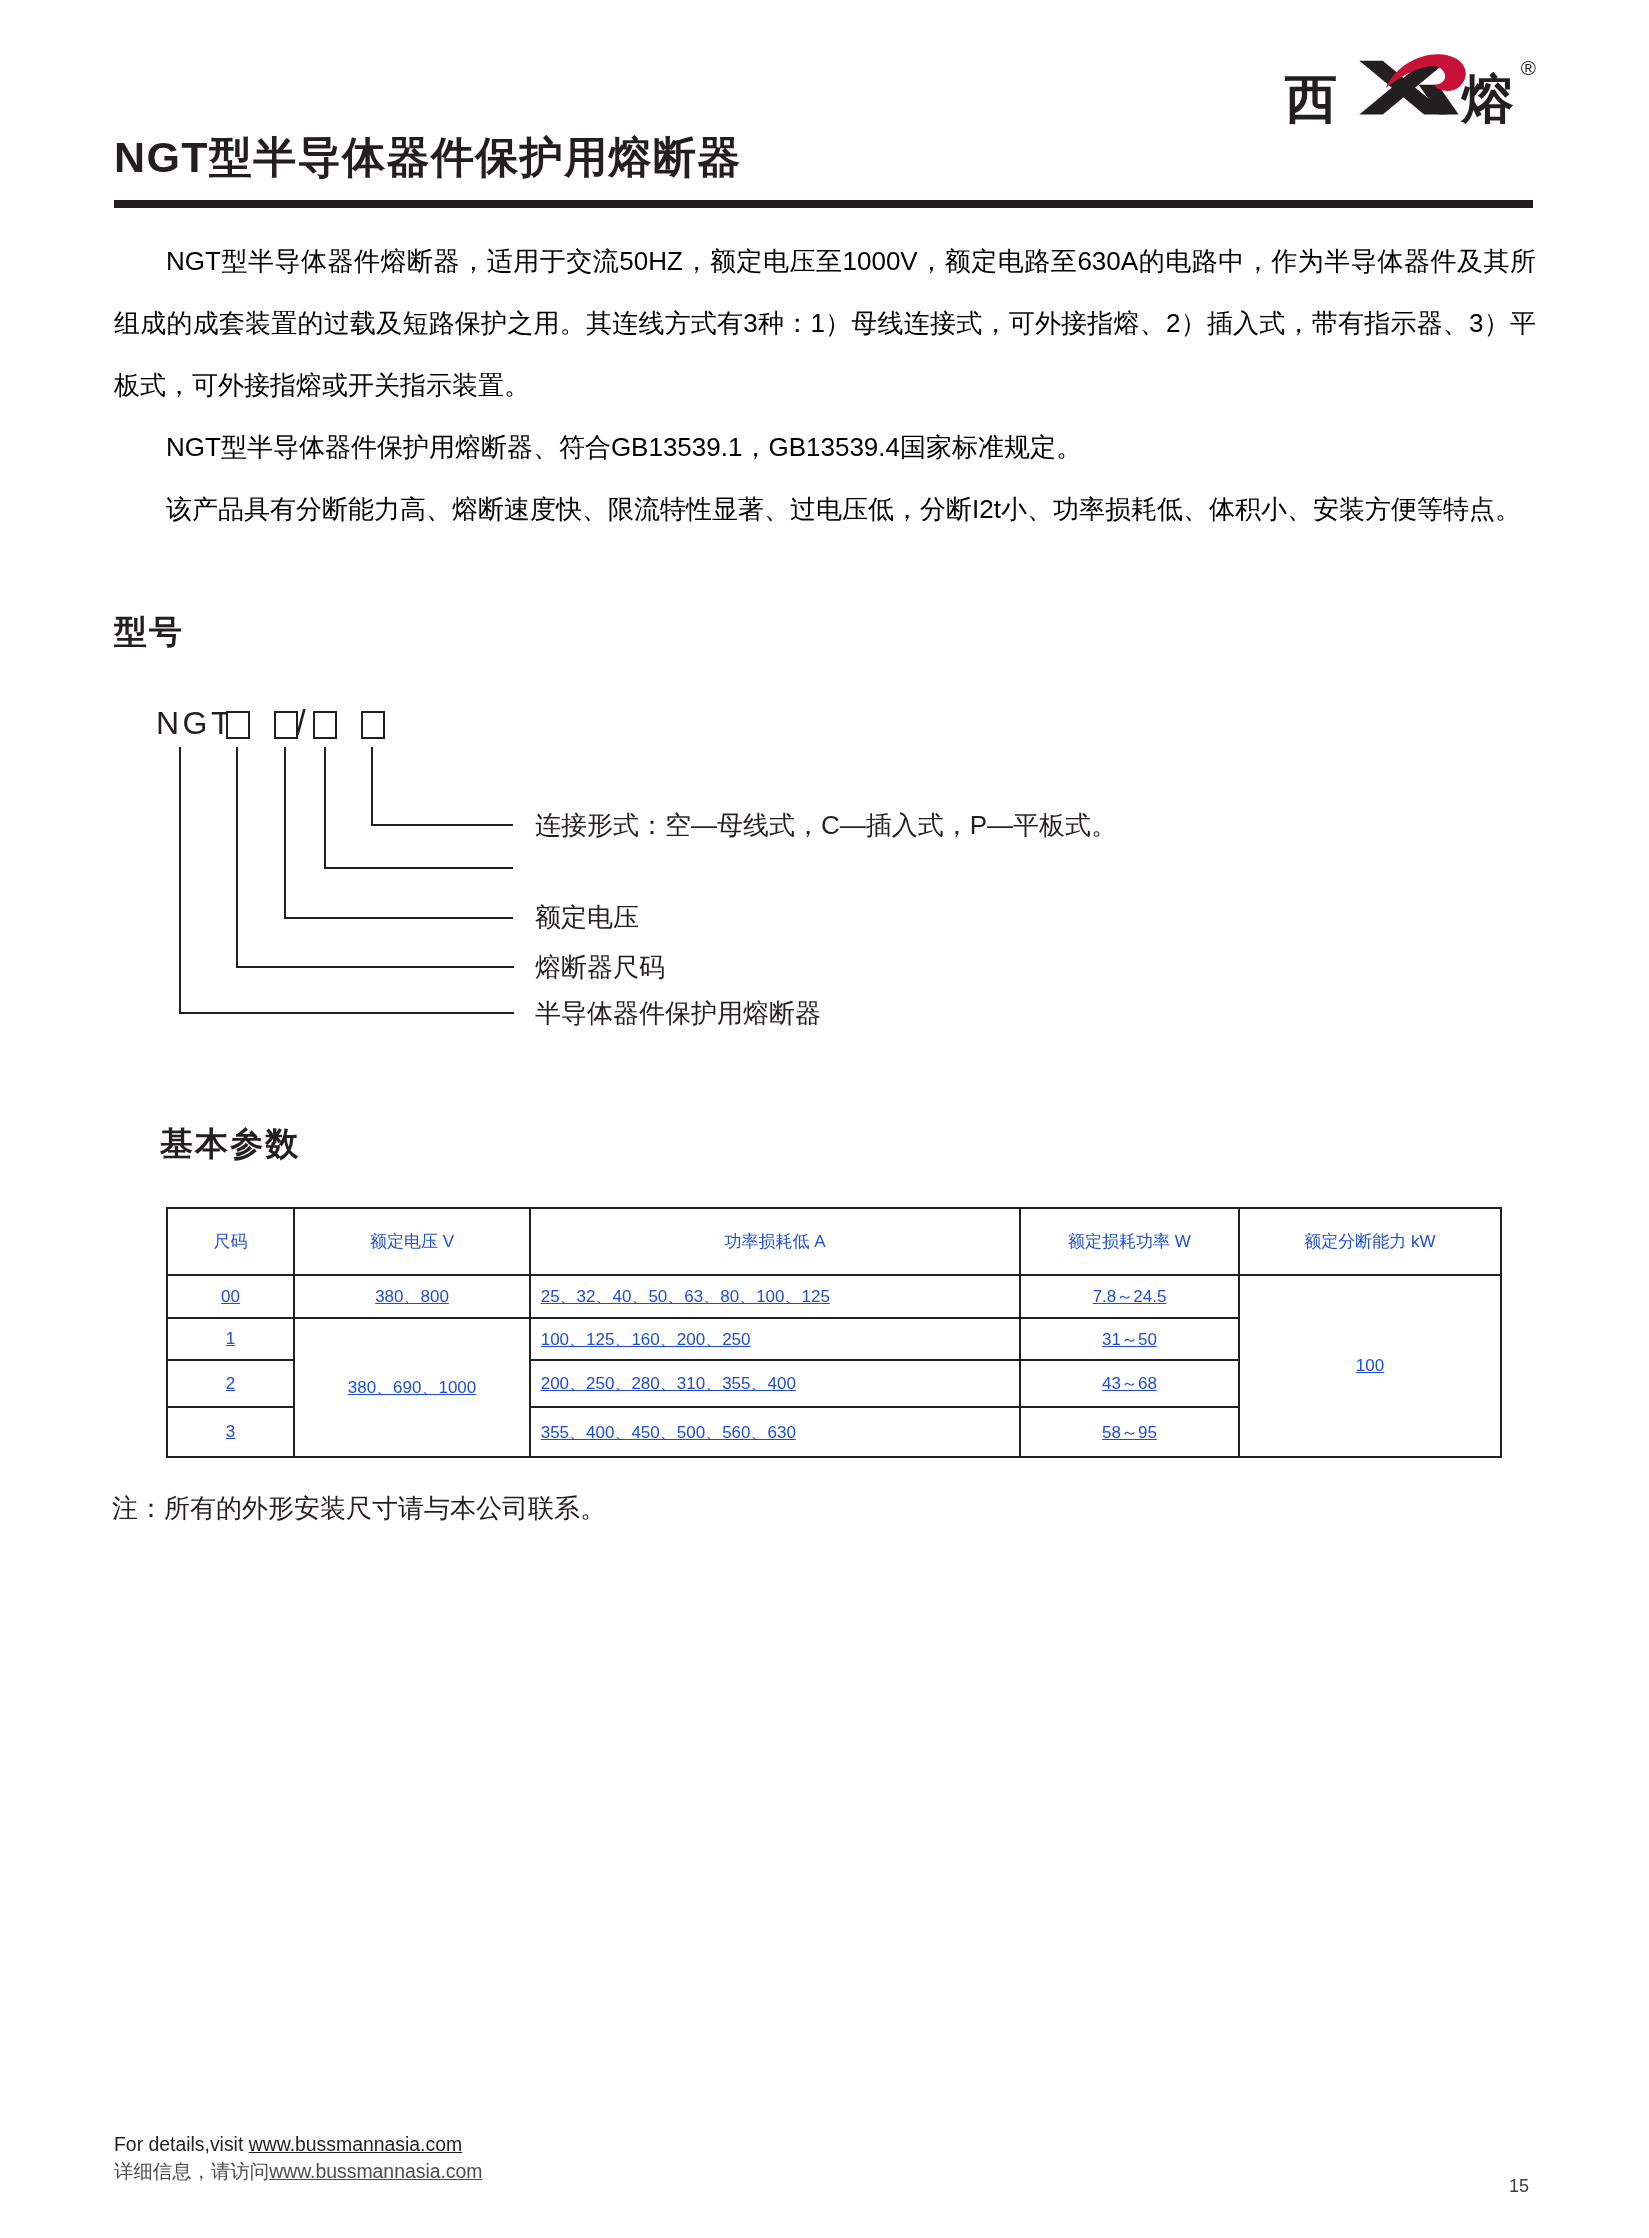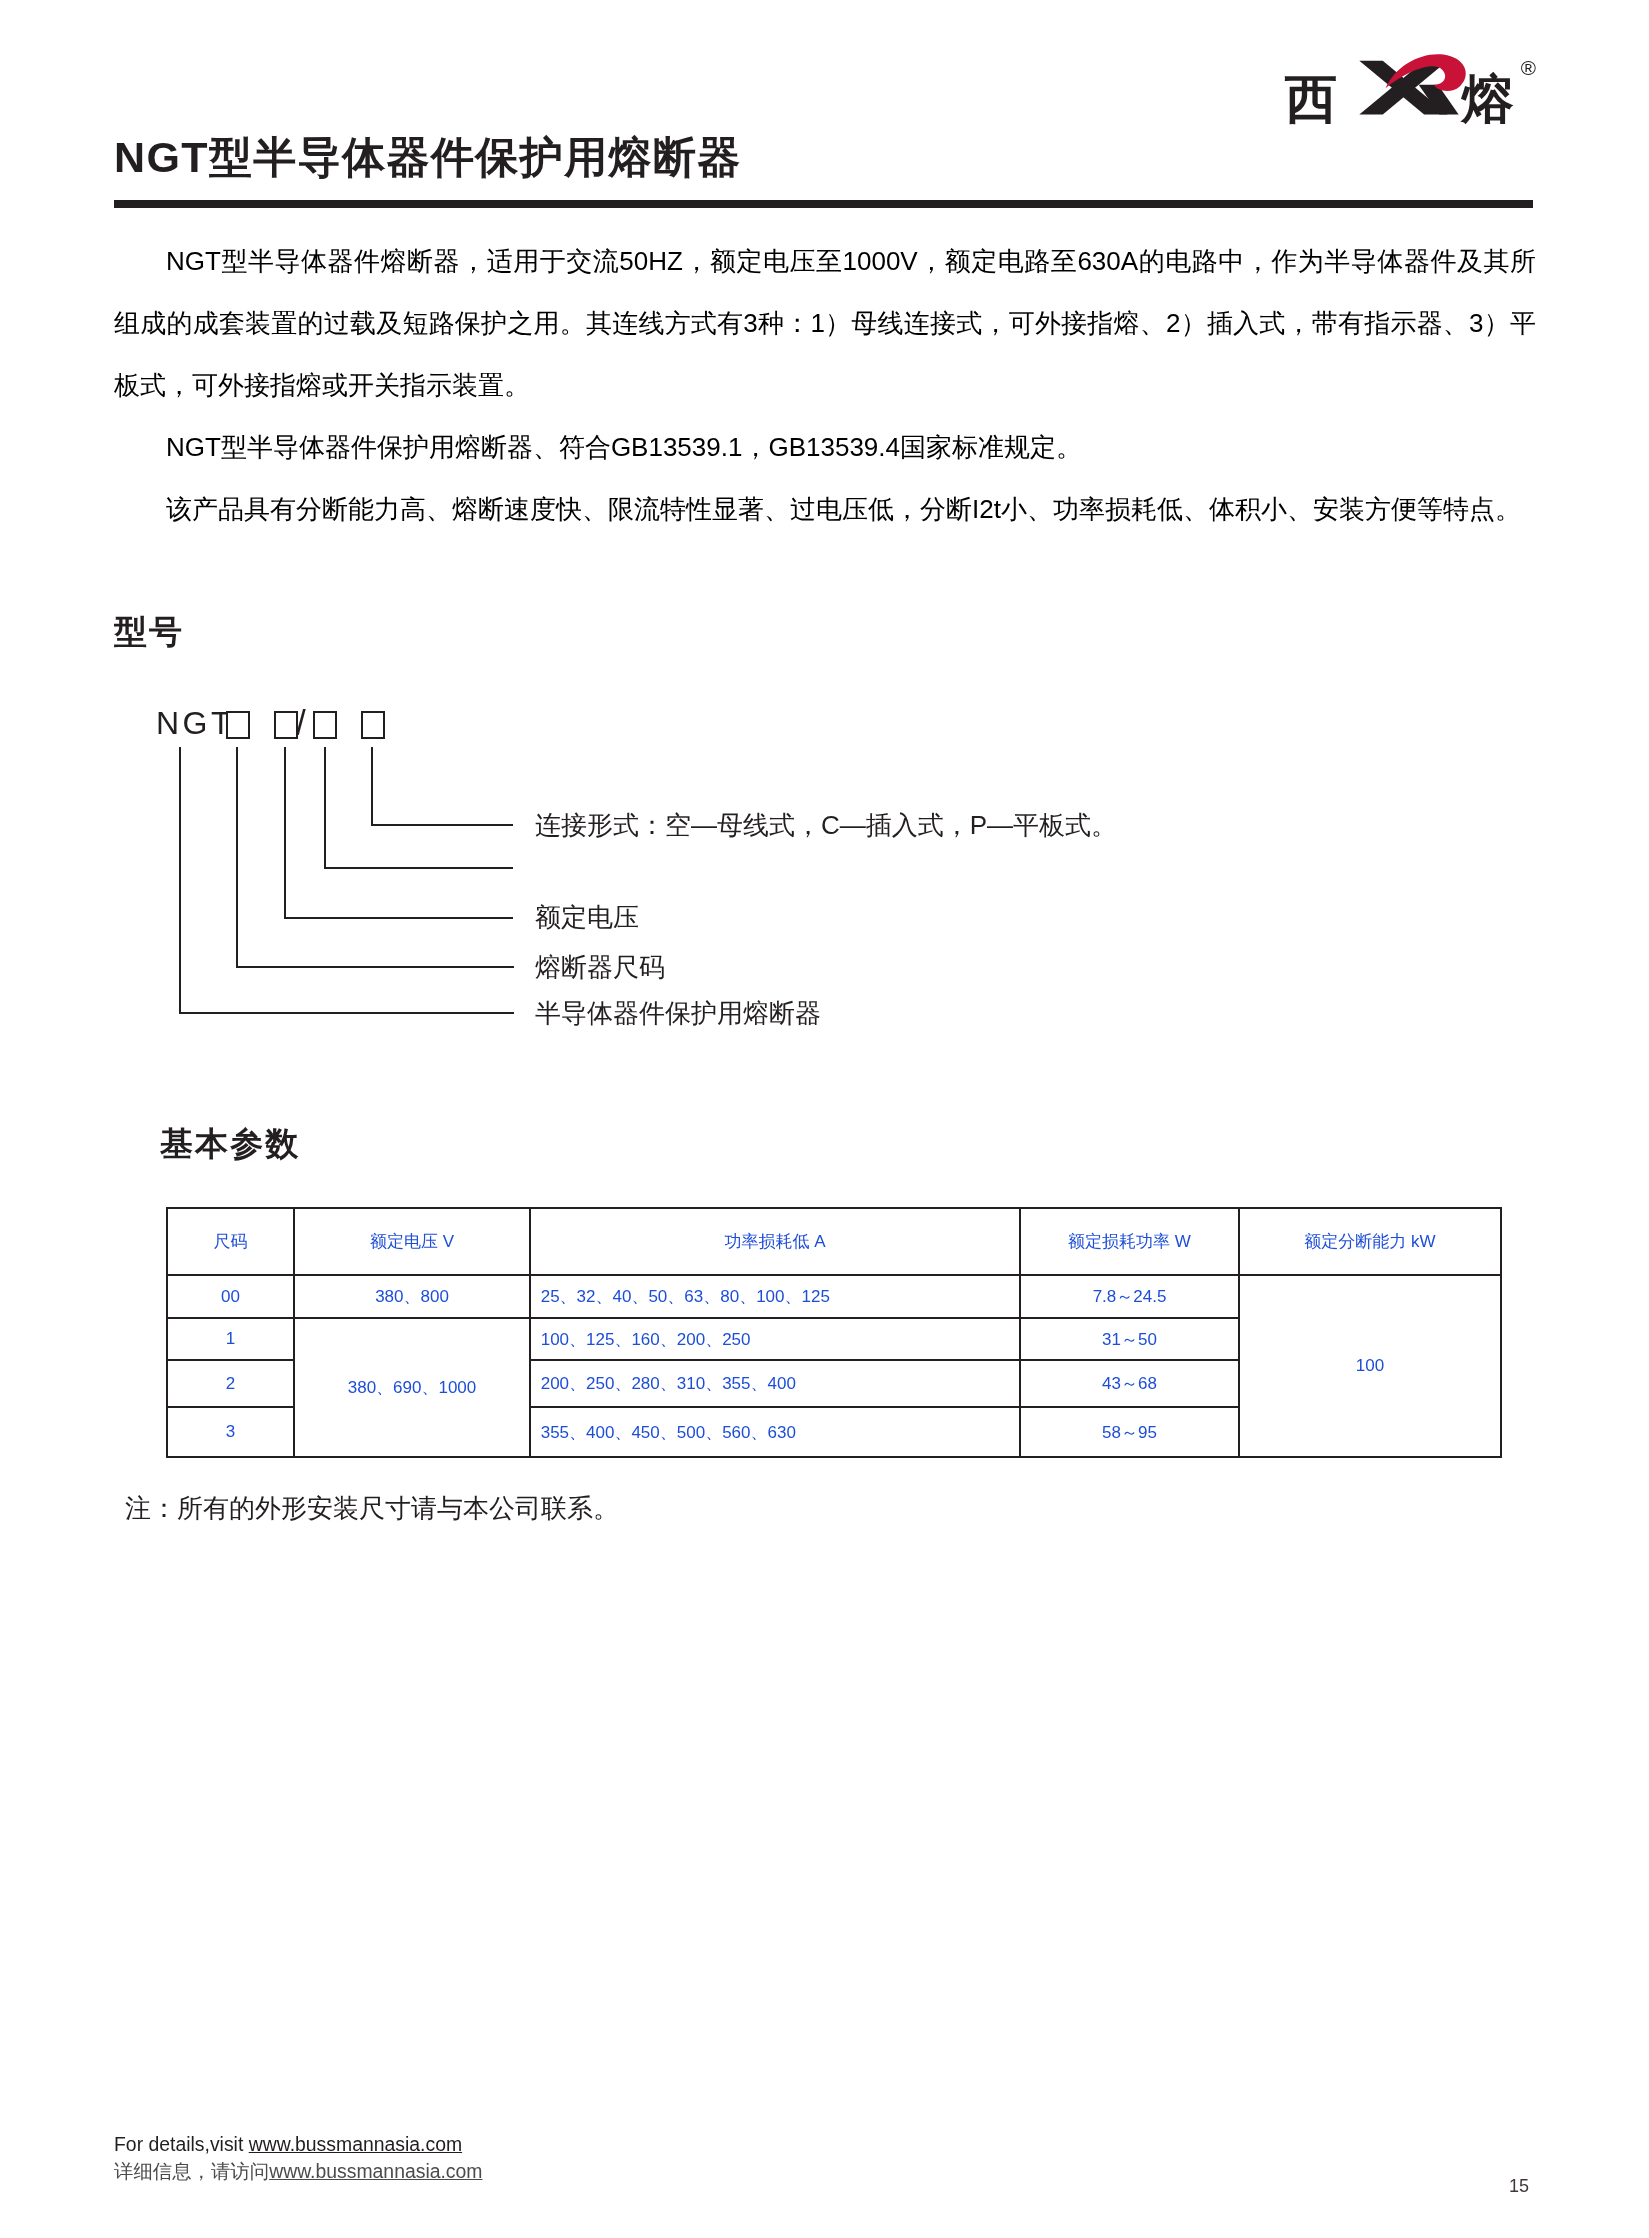--- a/index.html
+++ b/index.html
@@ -58,26 +58,26 @@
     border-collapse:collapse;table-layout:fixed;
     font-size:17px;color:#1d4ed8;
   }
   .params-table th,.params-table td{
     border:2.1px solid #231f20;text-align:center;vertical-align:middle;
     padding:0 4.2px;font-weight:400;
   }
   .params-table{border:2.8px solid #231f20;}
   .params-table thead tr{height:67px;}
   .params-table thead th{border-bottom-width:2.8px;}
-  .params-table tbody td{border-bottom-width:2.8px;}
+  .params-table tbody td{border-bottom-width:2.8px;text-decoration:underline;}
   .row-0{height:43px;} .row-1{height:42px;} .row-2{height:47px;} .row-3{height:50px;}
   .params-table td.cur{text-align:left;padding-left:9.7px;}
   
   .note{
-    position:absolute;left:125px;top:1491px;margin:0;font-size:26px;color:#231f20;
+    position:absolute;left:112px;top:1491px;margin:0;font-size:26px;color:#231f20;
   }
   
   .footer{position:absolute;left:114px;top:2131px;font-size:19.4px;line-height:27px;}
   .footer .en-line{color:#221e1f;}
   .footer .cn-line{color:#4b4b4b;}
   .footer a{color:inherit;text-decoration:underline;cursor:pointer;}
   .page-number{position:absolute;left:1509px;top:2176px;font-size:18px;color:#3f3a39;}
 </style>
 </head>
 <body>

